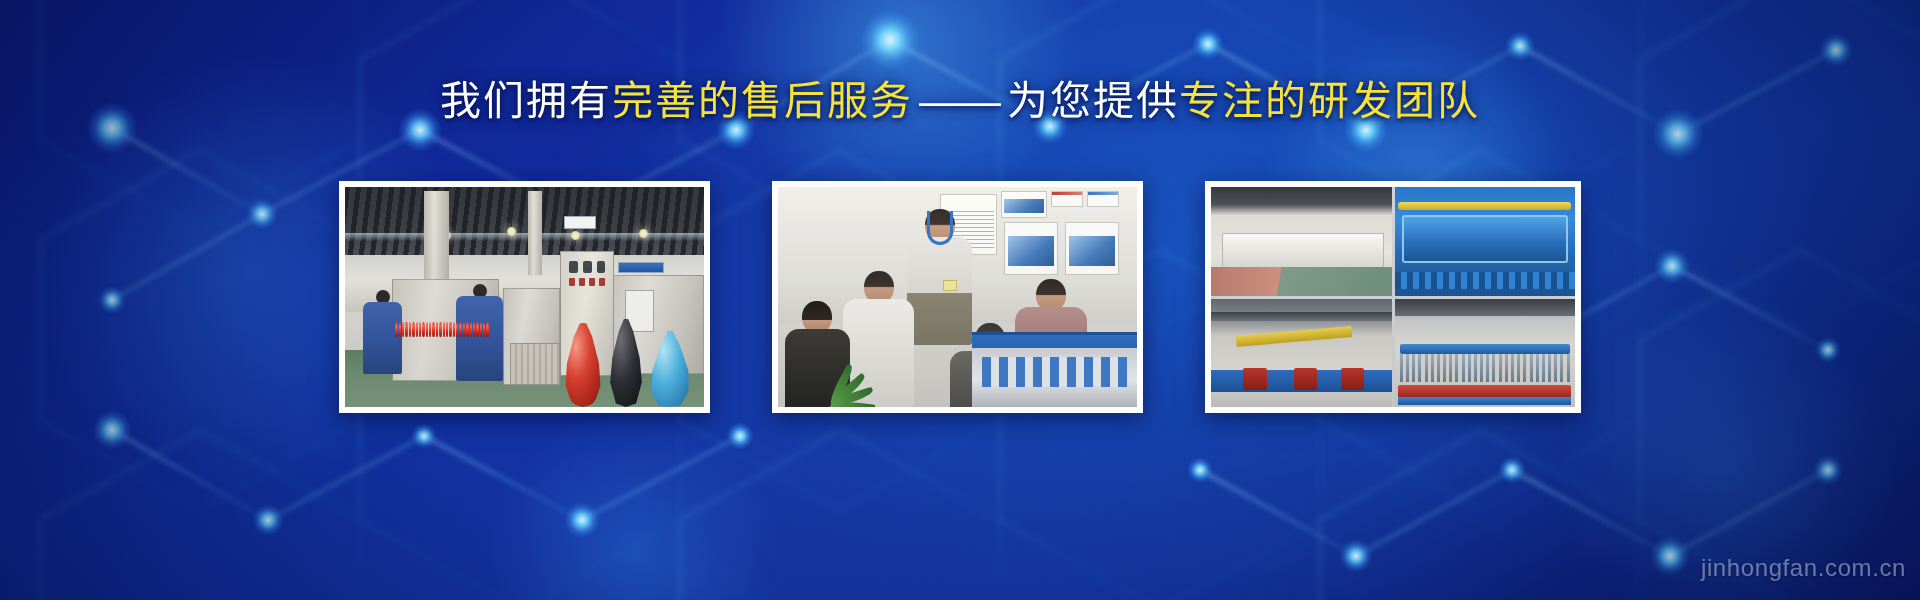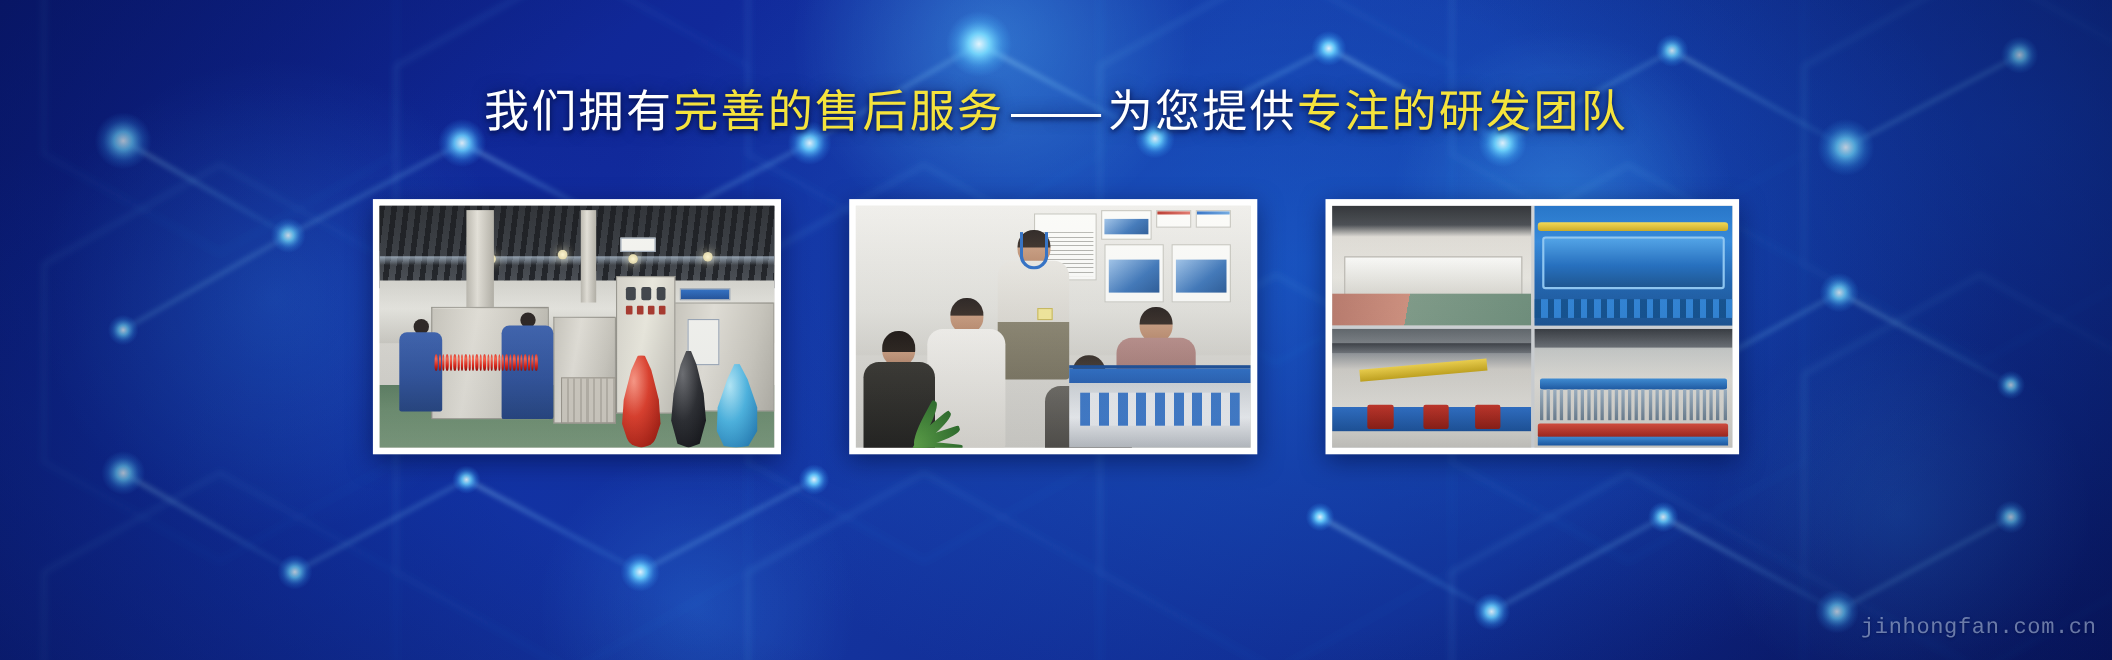--- a/index.html
+++ b/index.html
@@ -344,24 +344,24 @@
     content:""; position:absolute; inset:0;
     background:linear-gradient(180deg,rgba(255,255,255,.05),rgba(10,30,70,.06));
     pointer-events:none;
   }
 
   
   .watermark{
     position:absolute;
     right:14px; bottom:18px;
     color:rgba(205,222,245,.50);
-    font-size:20px;
+    font-size:24px;
     letter-spacing:.6px;
     z-index:7;
-    font-family:Liberation Mono, monospace;
+    font-family:Liberation Sans, sans-serif;
     text-shadow:0 1px 2px rgba(0,12,60,.5);
   }
 </style>
 </head>
 <body>
 
 <div class="banner">
 
   <div class="bg-layer">
 

